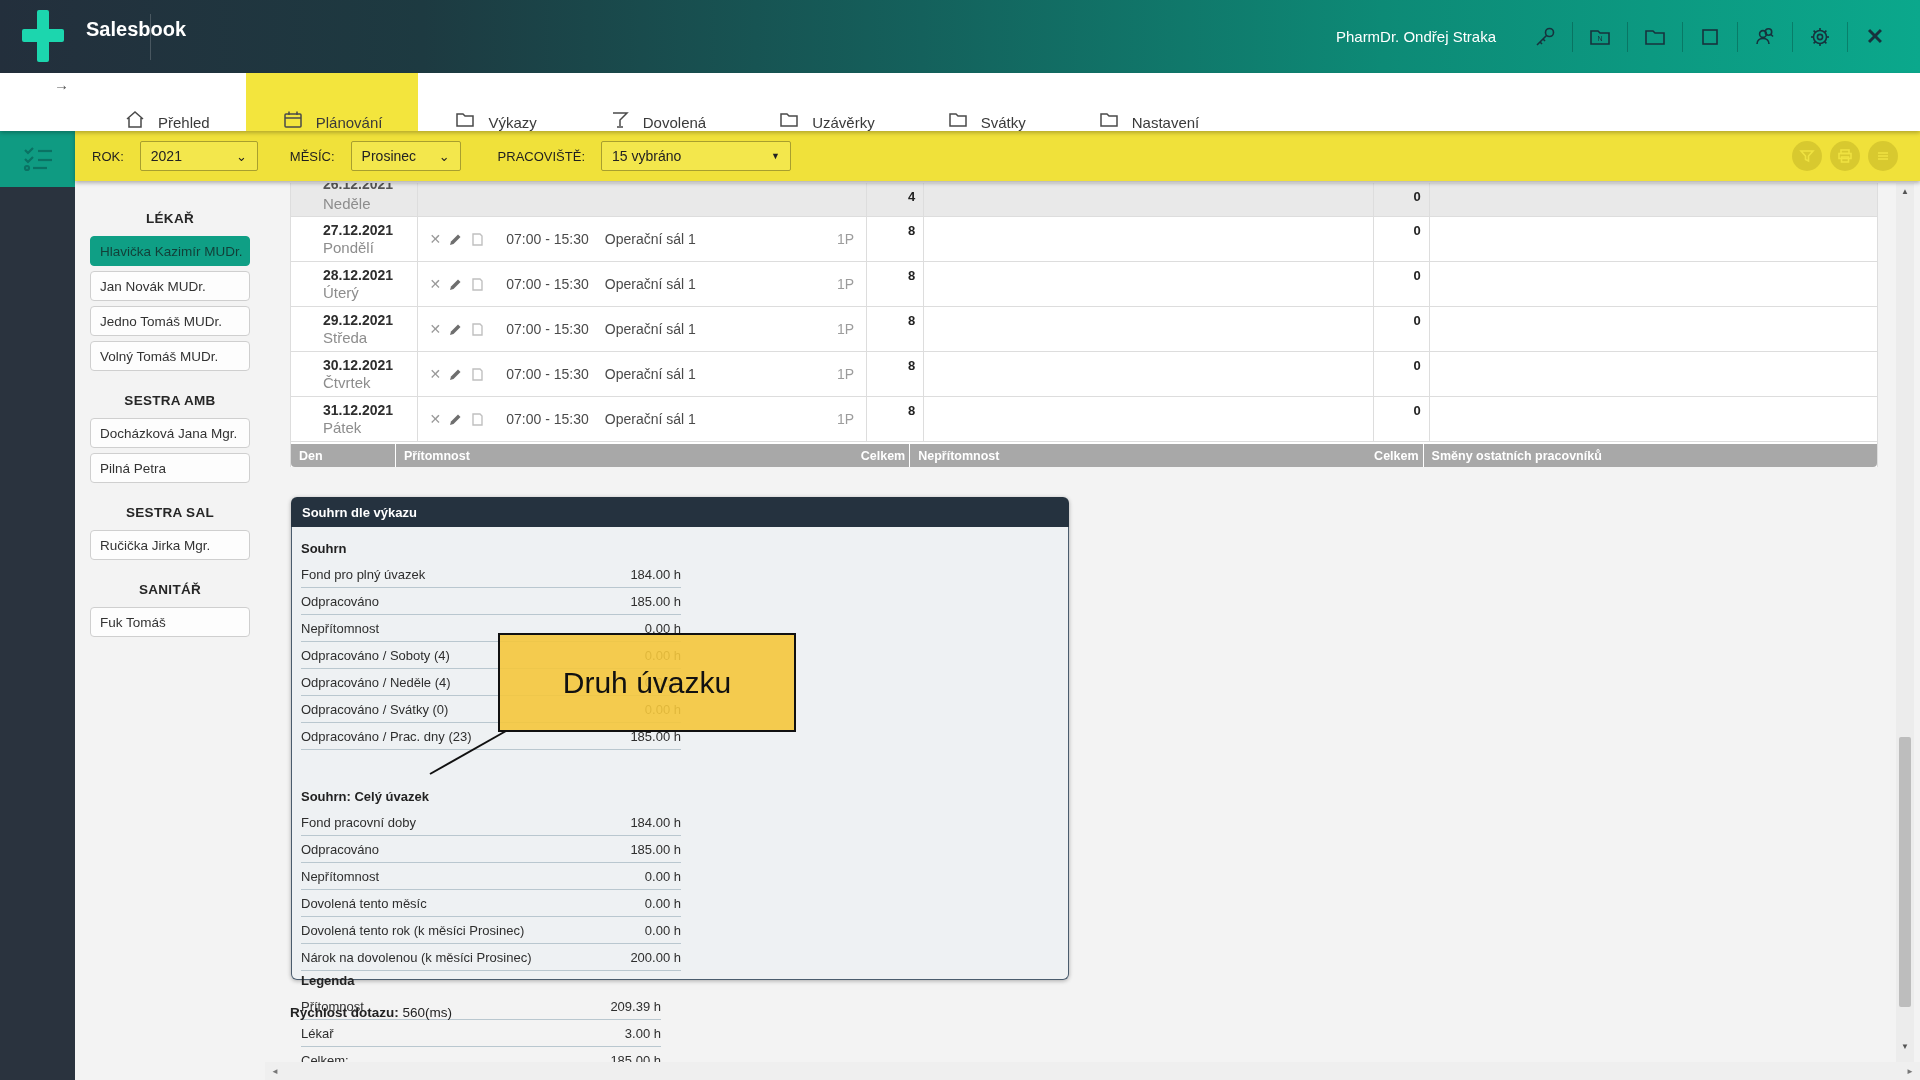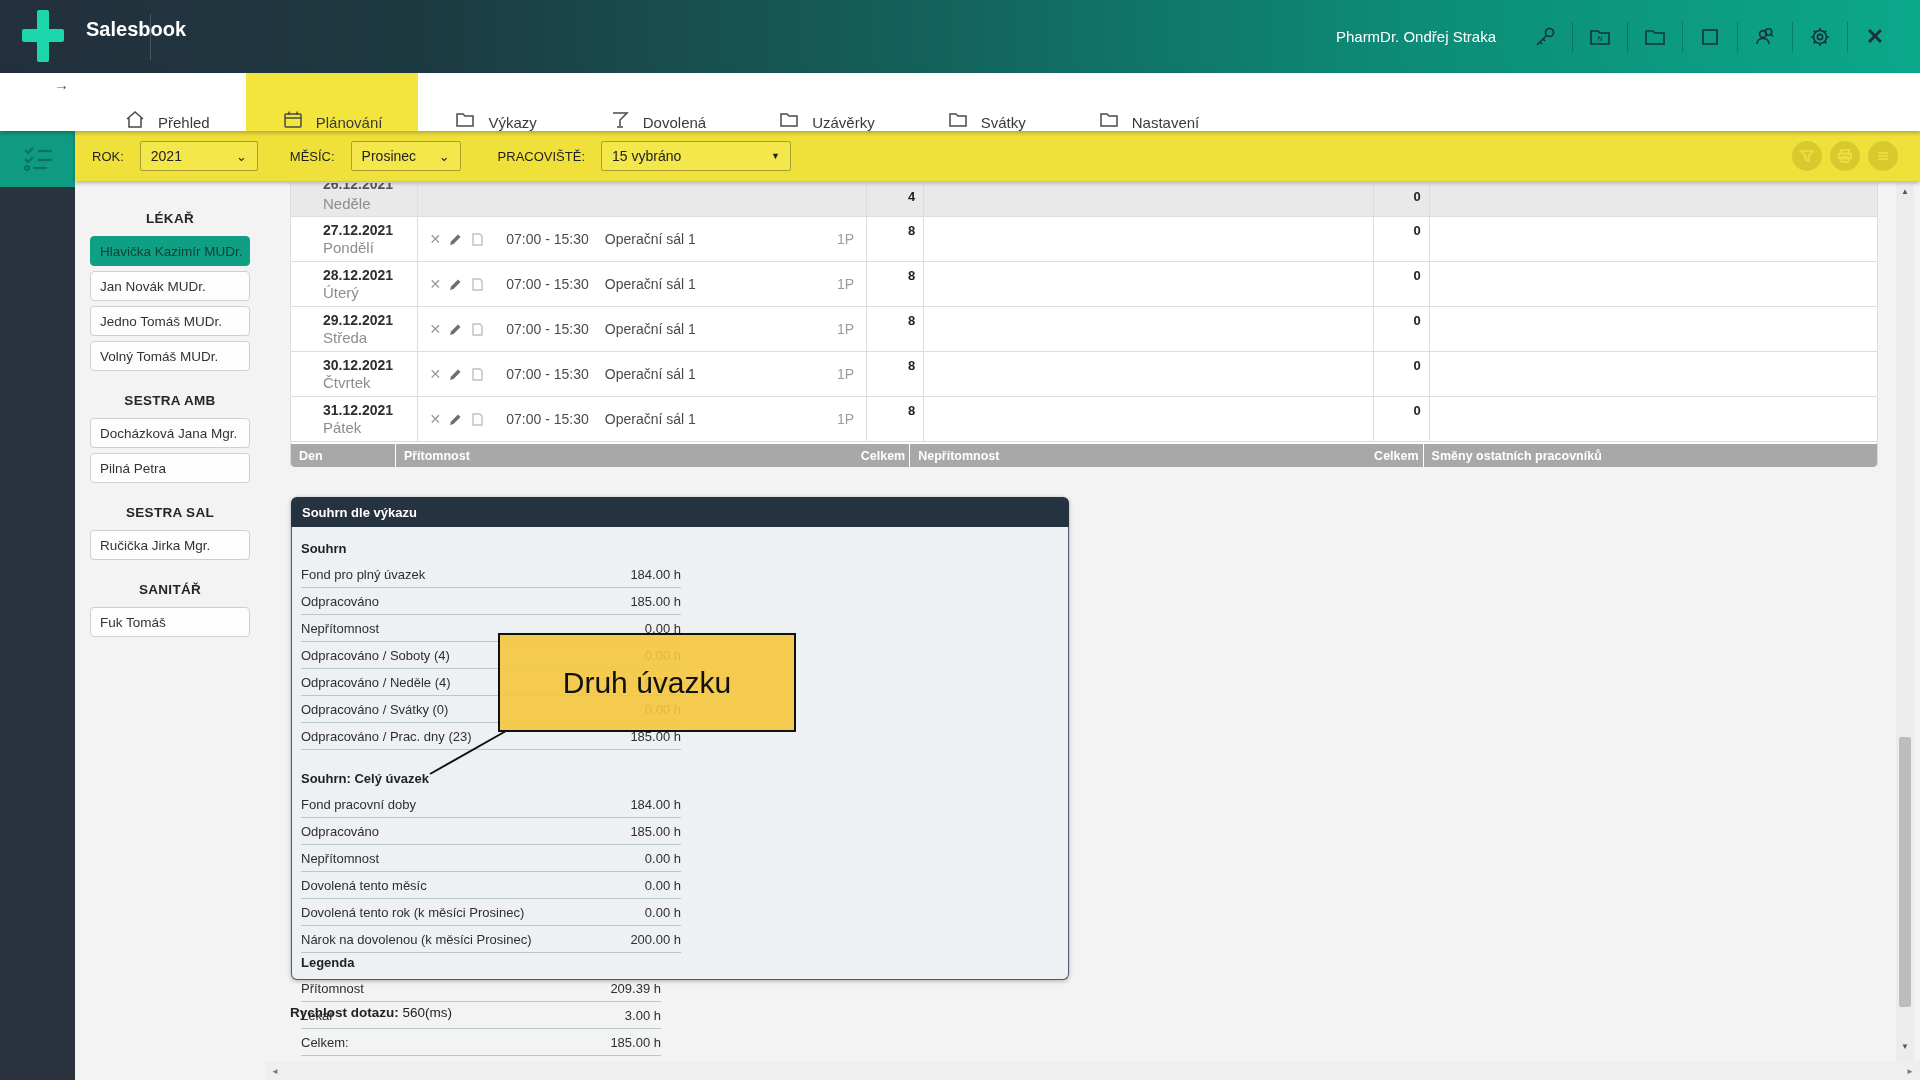--- a/index.html
+++ b/index.html
@@ -96,21 +96,21 @@
   #sum-header { height:30px; background:#25323f; border-radius:6px 6px 0 0; display:flex; align-items:center;
                 padding-left:11px; color:#ffffff; font-size:13px; font-weight:bold; }
   #sum-body { height:453px; background:#eef1f3; border:1px solid #4a5c6d; border-top:none;
               border-radius:0 0 6px 6px; padding:12px 9px 0 9px; display:flex; flex-wrap:wrap; }
   .scol-l { width:380px; margin-right:20px; }
   .scol-r { width:360px; }
   .sec-title { font-size:13px; font-weight:bold; color:#222; height:22px; line-height:20px; }
   .srow { display:flex; align-items:center; height:27px; border-bottom:1px solid #b9c7cf; font-size:13px; color:#2e2e2e; }
   .srow .lbl { flex:1; }
   .srow .val { text-align:right; }
-  .sgroup2 { margin-top:19px; }
+  .sgroup2 { margin-top:37px; }
 
   
   #tooltip { position:absolute; left:498px; top:633px; width:298px; height:99px;
              background:rgba(244,199,60,0.9); border:2px solid #111; display:flex; align-items:center;
              justify-content:center; font-size:30px; color:#111; z-index:10; }
   #callout { position:absolute; left:415px; top:722px; width:105px; height:60px; z-index:9; }
 
   
   #status { position:absolute; left:290px; top:1005px; font-size:13.5px; color:#222; }
   #status .b { font-weight:bold; }

